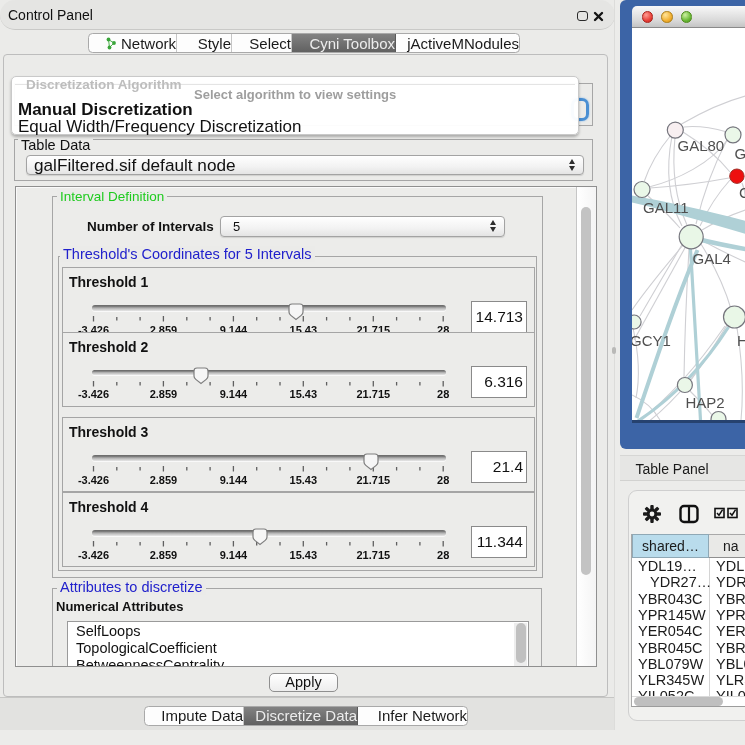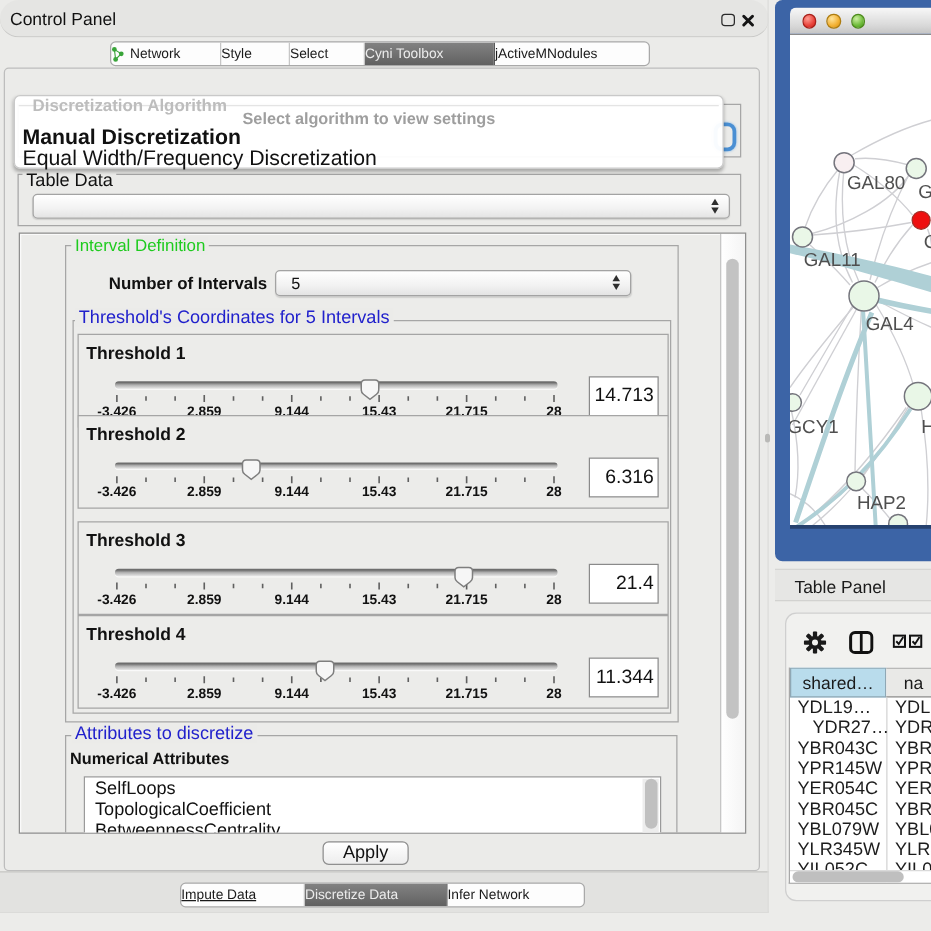--- a/index.html
+++ b/index.html
@@ -3,21 +3,21 @@
 <style>
 *{margin:0;padding:0;box-sizing:border-box;}
 html,body{width:745px;height:745px;overflow:hidden;background:#ececea;
  font-family:"Liberation Sans",sans-serif;-webkit-font-smoothing:antialiased;}
 .abs{position:absolute;}
 #cpwin{position:absolute;left:0;top:0;width:615px;height:730px;background:#ebebe9;border-bottom:1px solid #bcbcba;}
 #cptitle{position:absolute;left:0;top:0;width:615px;height:30px;background:#e5e5e3;border-bottom:1px solid #c9c9c7;border-radius:15px;}
 #cptitle .t{position:absolute;left:8px;top:7px;font-size:14px;color:#111;}
 #floatico{position:absolute;left:577px;top:11px;width:11px;height:10px;border:1.6px solid #2a2a2a;border-radius:3px;}
 .seg{position:absolute;display:flex;background:#fdfdfd;border:1px solid #a9a9a9;border-radius:4.5px;overflow:hidden;}
-.seg .s{flex:none;display:flex;align-items:center;justify-content:flex-start;font-size:11px;color:#1a1a1a;border-right:1px solid #c6c6c6;}
+.seg .s{flex:none;display:flex;align-items:center;justify-content:flex-end;font-size:15px;color:#1a1a1a;border-right:1px solid #c6c6c6;}
 .seg .s:last-child{border-right:none;}
 .seg .sel{background:linear-gradient(#828282,#616161);color:#ececec;border-right:1px solid #5a5a5a;}
 #tabpane{position:absolute;left:3px;top:54px;width:605px;height:643px;border:1px solid #bdbdbd;border-radius:4px;background:#ebebe9;}
 .grp{position:absolute;border:1px solid #a6a6a6;}
 .gtitle{position:absolute;font-size:12.5px;background:#ebebe9;padding:0 3px;white-space:nowrap;}
 .combo{position:absolute;border:1px solid #a3a3a3;border-radius:4px;background:linear-gradient(#ffffff,#f2f2f2 60%,#e4e4e4);box-shadow:0 1px 1px rgba(0,0,0,0.12);}
 .combo .ct{position:absolute;left:7px;top:-1px;font-size:17.2px;color:#111;}
 .updn{position:absolute;width:7px;height:12px;}
 .updn:before{content:"";position:absolute;left:0;top:0;border-left:3.5px solid transparent;border-right:3.5px solid transparent;border-bottom:5px solid #2e2e2e;}
 .updn:after{content:"";position:absolute;left:0;bottom:0;border-left:3.5px solid transparent;border-right:3.5px solid transparent;border-top:5px solid #2e2e2e;}
@@ -63,20 +63,21 @@
    <div class="s" style="width:60px;">Select</div>
    <div class="s sel" style="width:104px;">Cyni Toolbox</div>
    <div class="s" style="width:123px;">jActiveMNodules</div>
  </div>
  <div id="tabpane">
    <div class="grp" style="left:10px;top:28px;width:579px;height:43px;"></div>
    <div class="abs" style="left:567px;top:42.5px;width:18px;height:23px;border:3px solid #4a8fd3;border-radius:7px;box-shadow:0 0 2px #7db4e8;"></div>
    <div class="grp" style="left:10px;top:84px;width:579px;height:42px;"></div>
    <div class="gtitle" style="left:14px;top:82px;color:#111;font-size:14.5px;">Table Data</div>
    <div class="combo" style="left:22px;top:99.5px;width:558px;height:20.5px;">
+     <span class="ct">galFiltered.sif default node</span>
      <span class="updn" style="right:7px;top:3px;"></span>
    </div>
    <div id="spane">
      <div class="grp" style="left:36px;top:9.5px;width:491px;height:382px;"></div>
      <div class="gtitle" style="left:41px;top:2px;color:#1ecb1e;font-size:13.5px;">Interval Definition</div>
      <div class="abs" style="left:71px;top:32px;font-size:13.5px;font-weight:bold;color:#111;">Number of Intervals</div>
      <div class="combo" style="left:204px;top:29.5px;width:285px;height:20.5px;">
        <span class="ct" style="font-size:13px;left:12px;top:2px;">5</span>
        <span class="updn" style="right:7px;top:3px;"></span>
      </div>
@@ -225,32 +226,32 @@
         <div class="li" style="top:1px;">SelfLoops</div>
         <div class="li" style="top:18px;">TopologicalCoefficient</div>
         <div class="li" style="top:35px;">BetweennessCentrality</div>
         <div class="abs" style="right:1px;top:1px;width:13px;height:45px;background:#ededed;"></div>
         <div class="abs" style="right:2.5px;top:1.5px;width:10px;height:40px;background:#c0c0c0;border-radius:5px;"></div>
      </div>
      <div id="vsb">
           <div class="th" style="top:20.5px;height:368px;"></div>
         </div>
    </div>
-   <div id="applybtn" style="left:254px;top:617.5px;width:69px;height:19px;line-height:17px;">Apply</div>
+   <div id="applybtn" style="left:265px;top:617.5px;width:69px;height:19px;line-height:17px;">Apply</div>
  </div>
  <div id="popup">
    <div class="abs" style="left:3px;top:7px;width:560px;height:1px;background:#e4e4e4;"></div>
       <div class="abs" style="left:14px;top:0.5px;font-size:13.5px;font-weight:bold;color:#bdbdbd;">Discretization Algorithm</div>
    <div class="abs" style="left:182px;top:10px;font-size:13px;font-weight:bold;color:#9e9e9e;">Select algorithm to view settings</div>
    <div class="abs" style="left:6px;top:40px;font-size:17px;color:#111;">Equal Width/Frequency Discretization</div>
    <div class="abs" style="left:6px;top:23px;font-size:17px;font-weight:bold;color:#111;">Manual Discretization</div>
  </div>
  <div class="abs" style="left:0;top:697px;width:615px;height:33px;background:#e2e2e0;border-top:1px solid #c6c6c4;"></div>
  <div class="seg" style="left:144px;top:706px;width:324px;height:19.5px;">
-   <div class="s" style="width:99px;text-decoration:underline;">Impute Data</div>
+   <div class="s" style="width:99px;">Impute Data</div>
    <div class="s sel" style="width:114px;">Discretize Data</div>
    <div class="s" style="width:109px;">Infer Network</div>
  </div>
 </div>
 <div class="abs" style="left:614px;top:0;width:1px;height:730px;background:#dcdcda;"></div>
 <div class="abs" style="left:612px;top:347px;width:4px;height:7px;background:#b9b9b7;border-radius:2px;"></div>
 <div id="netwin">
  <div id="nettitle"></div>
  <div class="light" style="left:21.7px;background:radial-gradient(circle at 35% 30%,#ff9d93,#e8423a 60%,#c6221c);border:1px solid #a8201a;"></div>
  <div class="light" style="left:41.2px;background:radial-gradient(circle at 35% 30%,#ffe49a,#f2b032 60%,#d28e12);border:1px solid #ad7c10;"></div>

